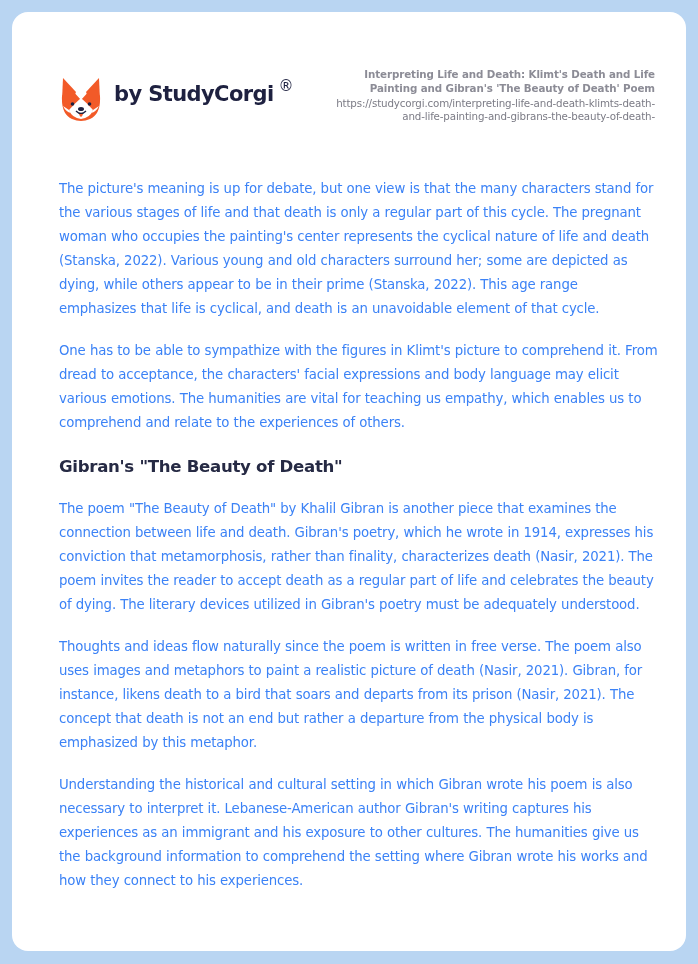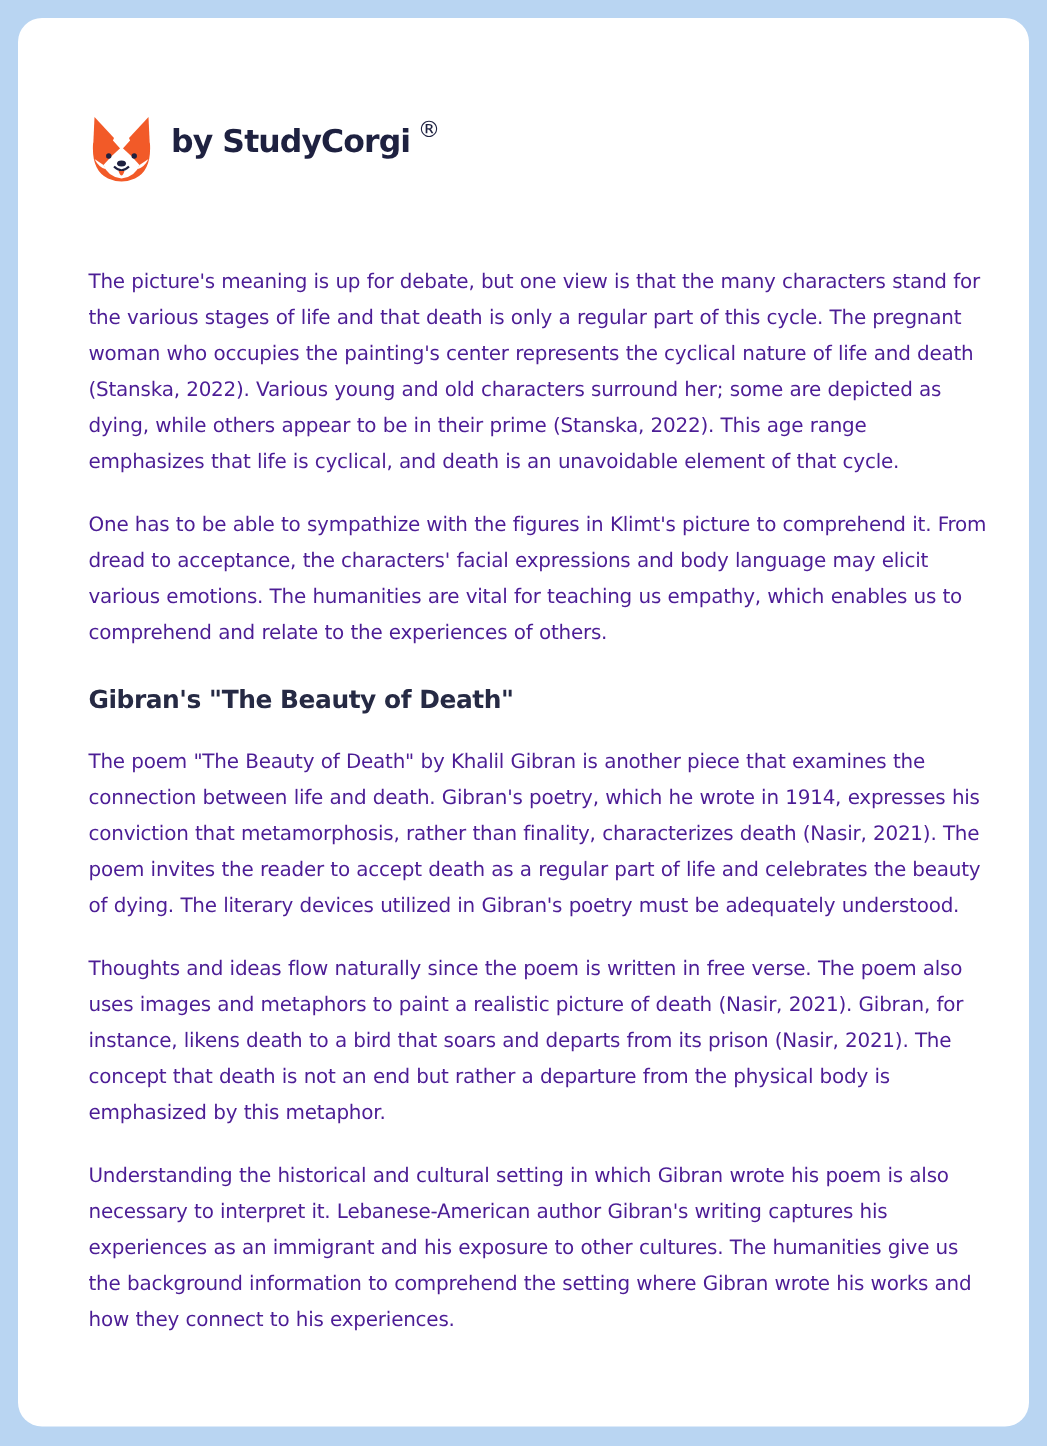--- a/index.html
+++ b/index.html
@@ -87,21 +87,21 @@
     .content {
       position: absolute;
       left: 47px;
       top: 165px;
       width: 600px;
     }
     .para {
       font-family: "DejaVu Sans", sans-serif;
       font-size: 13.3px;
       line-height: 24px;
-      color: #4c1d95;
+      color: #3b82f6;
       margin: 0 0 18px 0;
       letter-spacing: -0.15px;
       word-spacing: 0.2px;
     }
     .section-heading {
       font-family: "DejaVu Sans", sans-serif;
       font-weight: bold;
       font-size: 16.6px;
       color: #262a44;
       margin: 0 0 0 0;
@@ -132,20 +132,24 @@
         <circle cx="29.5" cy="28" r="1.8" fill="#1e2140"></circle>
 
         <ellipse cx="21" cy="33" rx="3" ry="2" fill="#1e2140"></ellipse>
 
         <path d="M16 35 Q21 40 26 35" stroke="#1e2140" stroke-width="1.4" fill="none"></path>
 
         <path d="M19 38 Q21 44 23 38 Z" fill="#f25a28"></path>
       </svg>
       <span class="logo-text"><span>by StudyCorgi</span><span class="logo-reg">®</span></span>
     </div>
+    <div class="doc-meta">
+      <div class="doc-title">Interpreting Life and Death: Klimt's Death and Life Painting and Gibran's 'The Beauty of Death' Poem</div>
+      <div class="doc-url">https://studycorgi.com/interpreting-life-and-death-klimts-death-and-life-painting-and-gibrans-the-beauty-of-death-</div>
+    </div>
   </div>
 
   <div class="content">
     <p class="para">The picture's meaning is up for debate, but one view is that the many characters stand for the various stages of life and that death is only a regular part of this cycle. The pregnant woman who occupies the painting's center represents the cyclical nature of life and death (Stanska, 2022). Various young and old characters surround her; some are depicted as dying, while others appear to be in their prime (Stanska, 2022). This age range emphasizes that life is cyclical, and death is an unavoidable element of that cycle.</p>
     <p class="para">One has to be able to sympathize with the figures in Klimt's picture to comprehend it. From dread to acceptance, the characters' facial expressions and body language may elicit various emotions. The humanities are vital for teaching us empathy, which enables us to comprehend and relate to the experiences of others.</p>
     <h2 class="section-heading">Gibran's "The Beauty of Death"</h2>
     <p class="para">The poem "The Beauty of Death" by Khalil Gibran is another piece that examines the connection between life and death. Gibran's poetry, which he wrote in 1914, expresses his conviction that metamorphosis, rather than finality, characterizes death (Nasir, 2021). The poem invites the reader to accept death as a regular part of life and celebrates the beauty of dying. The literary devices utilized in Gibran's poetry must be adequately understood.</p>
     <p class="para">Thoughts and ideas flow naturally since the poem is written in free verse. The poem also uses images and metaphors to paint a realistic picture of death (Nasir, 2021). Gibran, for instance, likens death to a bird that soars and departs from its prison (Nasir, 2021). The concept that death is not an end but rather a departure from the physical body is emphasized by this metaphor.</p>
     <p class="para">Understanding the historical and cultural setting in which Gibran wrote his poem is also necessary to interpret it. Lebanese-American author Gibran's writing captures his experiences as an immigrant and his exposure to other cultures. The humanities give us the background information to comprehend the setting where Gibran wrote his works and how they connect to his experiences.</p>
   </div>

